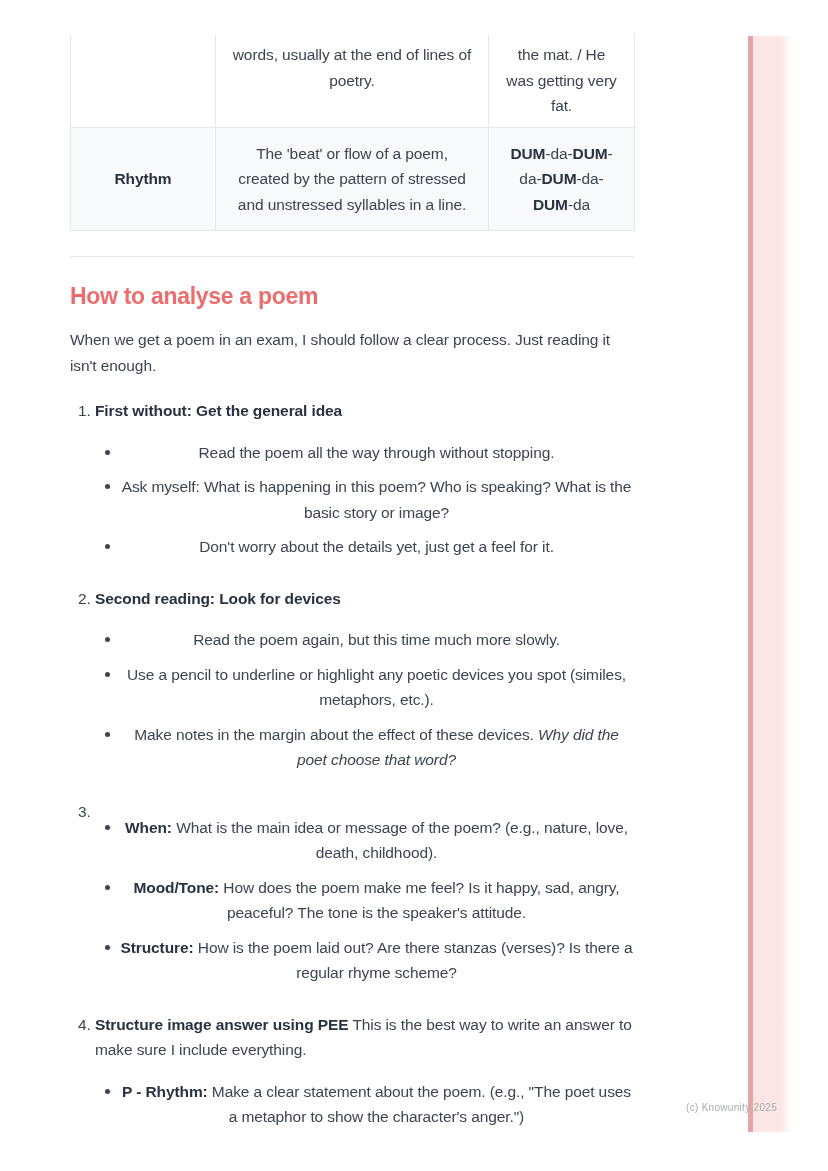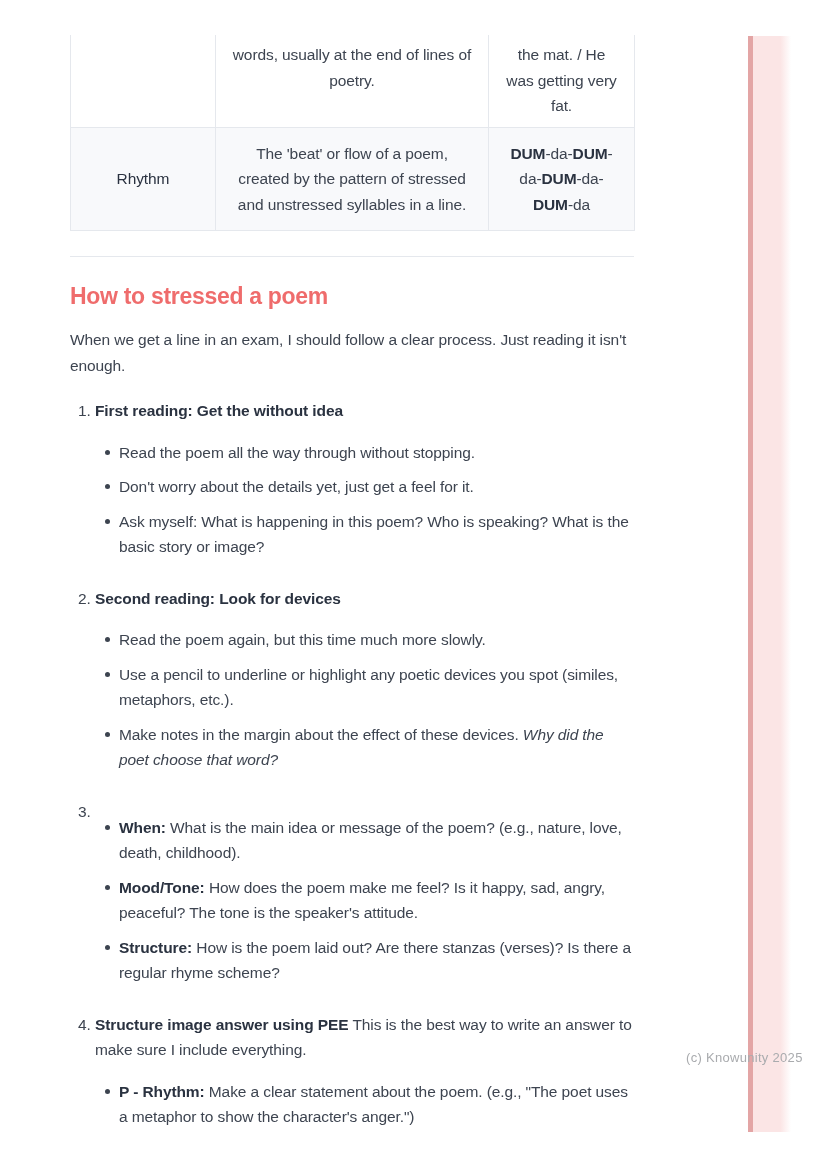--- a/index.html
+++ b/index.html
@@ -21,42 +21,42 @@
   .content{
     position:absolute;left:70px;top:35px;width:564px;
     font-size:15.5px;line-height:25.5px;letter-spacing:-0.1px;
   }
   table.devices{border-collapse:collapse;table-layout:fixed;width:564px;
     font-size:15.5px;line-height:25.5px;text-align:center;}
   table.devices td{border:1px solid var(--border);padding:13px 16px;vertical-align:middle;box-sizing:border-box;}
   .col-term{width:145px;}.col-def{width:273px;}.col-ex{width:146px;}
   tr.row-continued td{border-top:none;height:92px;vertical-align:top;padding-top:7px;padding-bottom:0;}
   tr.row-shaded{background:var(--row-bg);}
-  td.cell-term{font-weight:400;color:var(--text-bold);}
+  td.cell-term{font-weight:700;color:var(--text-bold);}
   hr.divider{border:none;border-top:1px solid var(--border);margin:25px 0 0 0;}
   h2.heading{margin:24px 0 0 0;font-size:23px;line-height:30px;font-weight:700;
     color:var(--accent);letter-spacing:-0.3px;}
   p.intro{margin:16px 0 0 0;}
   ol.steps{list-style:none;margin:20px 0 0 0;padding:0 0 0 8px;}
   li.step{display:flex;margin-bottom:17px;}
   .step-num{flex:0 0 17px;}
   .step-body{flex:1;min-width:0;}
   ul.bullets{list-style:none;margin:16px 0 0 0;padding:0 0 0 9px;}
-  li.bullet{display:flex;margin-bottom:9px;}
+  li.bullet{display:flex;margin-bottom:9px;text-align:center;}
   .dot{flex:0 0 15px;position:relative;}
   .dot::before{content:"";position:absolute;left:1px;top:10px;width:5px;height:5px;
     border-radius:50%;background:var(--text);}
   .bullet-text{flex:1;min-width:0;}
   .seg-b{font-weight:700;color:var(--text-bold);}
   .seg-i{font-style:italic;}
   .accent-bar{position:absolute;left:748px;top:36px;width:43px;height:1096px;z-index:1;}
   .accent-line{position:absolute;left:0;top:0;width:5px;height:100%;background:var(--bar-line);}
   .accent-fill{position:absolute;left:5px;top:0;width:38px;height:100%;
     background:linear-gradient(to right, var(--bar-fill) 0%, var(--bar-fill) 72%, rgba(255,255,255,0) 100%);}
-  .watermark{position:absolute;left:686px;top:1050px;font-size:13px;letter-spacing:0.3px;
+  .watermark{position:absolute;left:686px;top:1102px;font-size:10px;letter-spacing:0.3px;
     color:var(--watermark-color);z-index:2;white-space:nowrap;}
 </style>
 </head>
 <body>
 
 <div class="page">
 
   <div class="content">
 
     <table class="devices">
@@ -74,41 +74,41 @@
           <tr class="row-shaded">
     <td class="cell-term">Rhythm</td>
     <td class="cell-def">The 'beat' or flow of a poem, created by the pattern of stressed and unstressed syllables in a line.</td>
     <td class="cell-ex"><span class="seg-b">DUM</span><span>-da-</span><span class="seg-b">DUM</span><span>-da-</span><span class="seg-b">DUM</span><span>-da-</span><span class="seg-b">DUM</span><span>-da</span></td>
   </tr>
         </tbody>
     </table>
 
     <hr class="divider">
 
-    <h2 class="heading">How to stressed a poem</h2>
+    <h2 class="heading">How to analyse a poem</h2>
 
-    <p class="intro">When we get a line in an exam, I should follow a clear process. Just reading it isn't enough.</p>
+    <p class="intro">When we get a poem in an exam, I should follow a clear process. Just reading it isn't enough.</p>
 
     <ol class="steps" id="steps">
         <li class="step">
     <span class="step-num">1.</span>
     <div class="step-body">
-      <div class="step-title"><span class="seg-b">First reading: Get the without idea</span></div>
+      <div class="step-title"><span class="seg-b">First without: Get the general idea</span></div>
       <ul class="bullets">
               <li class="bullet">
     <span class="dot"></span>
     <span class="bullet-text"><span>Read the poem all the way through without stopping.</span></span>
   </li>
               <li class="bullet">
     <span class="dot"></span>
-    <span class="bullet-text"><span>Don't worry about the details yet, just get a feel for it.</span></span>
+    <span class="bullet-text"><span>Ask myself: What is happening in this poem? Who is speaking? What is the basic story or image?</span></span>
   </li>
               <li class="bullet">
     <span class="dot"></span>
-    <span class="bullet-text"><span>Ask myself: What is happening in this poem? Who is speaking? What is the basic story or image?</span></span>
+    <span class="bullet-text"><span>Don't worry about the details yet, just get a feel for it.</span></span>
   </li>
             </ul>
     </div>
   </li>
         <li class="step">
     <span class="step-num">2.</span>
     <div class="step-body">
       <div class="step-title"><span class="seg-b">Second reading: Look for devices</span></div>
       <ul class="bullets">
               <li class="bullet">

